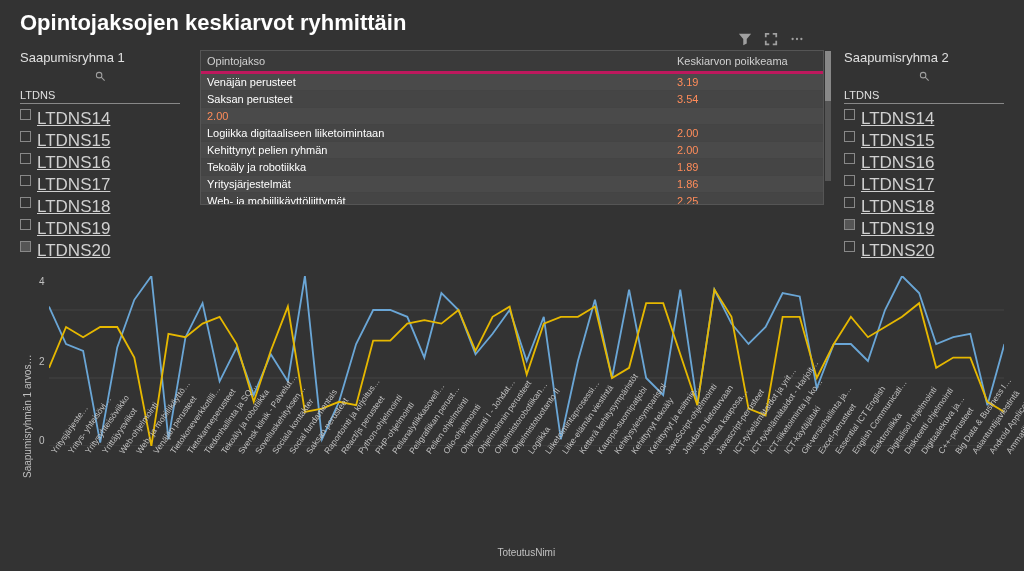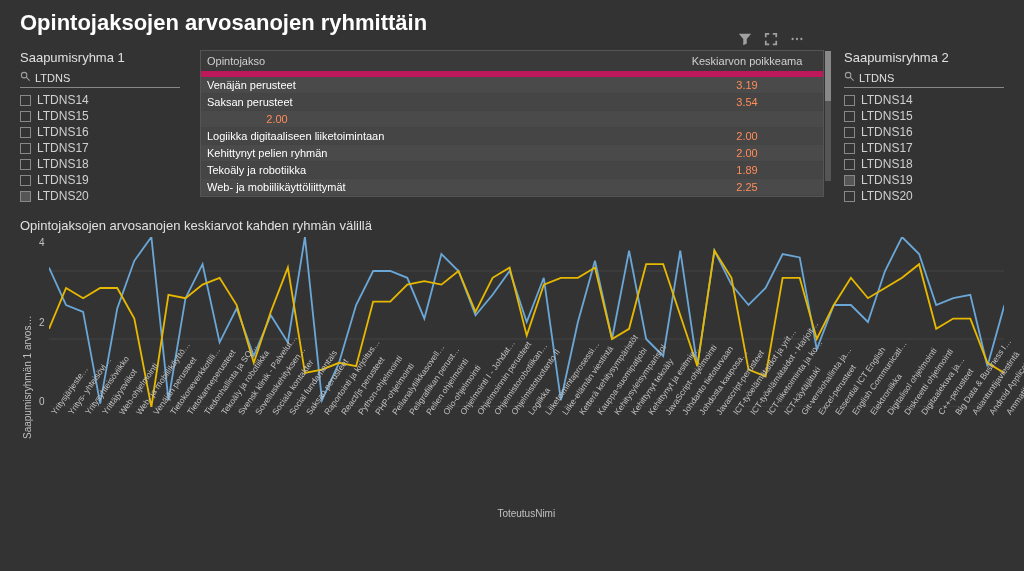--- a/index.html
+++ b/index.html
@@ -46,60 +46,61 @@
     font-size: 13px;
     margin-bottom: 4px;
     color: #e0e0e0;
   }
   .search-row {
     display: flex;
     align-items: center;
     border-bottom: 1px solid #888;
     padding: 2px 0;
     gap: 4px;
+    flex-direction: column;
   }
   .search-row svg { width: 11px; height: 11px; fill: #a0a0a0; flex-shrink:0; }
   .search-input {
     background: transparent;
     border: none;
     color: #e0e0e0;
     font-size: 11px;
     outline: none;
     width: 100%;
   }
   .check-list { margin-top: 4px; }
   .check-item {
     display: flex;
-    align-items: center;
     gap: 6px;
     padding: 1px 0;
-    font-size: 12px;
+    font-size: 17px;
     color: #d0d0d0;
     cursor: pointer;
+    text-decoration: underline;
   }
   .checkbox {
     width: 11px; height: 11px;
     border: 1px solid #888;
     background: transparent;
   }
   .checkbox.checked { background: #555; }
   .data-table {
     flex: 1;
     background: #3a3a3a;
     border: 1px solid #555;
     font-size: 11px;
   }
   .data-table-header {
     display: flex;
-    border-bottom: 6px solid #be185d;
+    border-bottom: 3px solid #be185d;
     padding: 4px 6px;
     color: #d0d0d0;
   }
   .col-name { flex: 1; }
-  .col-val { flex: 0 0 140px; text-align: center; }
+  .col-val { flex: 0 0 140px; text-align: left; }
   .data-table-body {
     max-height: 130px;
     overflow: hidden;
     position: relative;
   }
   .data-row {
     display: flex;
     padding: 2px 6px;
     border-bottom: 1px solid #444;
     background: #454545;
@@ -181,21 +182,21 @@
   }
   .scrollbar-thumb {
     background: #888;
     width: 100%;
     height: 50px;
   }
 </style>
 </head>
 <body>
 
-<div class="page-title">Opintojaksojen arvosanojen ryhmittäin</div>
+<div class="page-title">Opintojaksojen keskiarvot ryhmittäin</div>
 
 <div class="toolbar">
   <span><svg viewBox="0 0 16 16">
         <path d="M1 2h14l-5 6v5l-4 2v-7z"></path>
       </svg></span>
   <span><svg viewBox="0 0 16 16">
         <path d="M1 1h5v2H3v3H1zM10 1h5v5h-2V3h-3zM1 10h2v3h3v2H1zM13 10h2v5h-5v-2h3z"></path>
       </svg></span>
   <span><svg viewBox="0 0 16 16">
         <circle cx="3" cy="8" r="1.3"></circle>
@@ -271,20 +272,24 @@
           </div>
           <div class="data-row">
             <div class="col-name">Kehittynyt pelien ryhmän</div>
             <div class="col-val">2.00</div>
           </div>
           <div class="data-row">
             <div class="col-name">Tekoäly ja robotiikka</div>
             <div class="col-val">1.89</div>
           </div>
           <div class="data-row">
+            <div class="col-name">Yritysjärjestelmät</div>
+            <div class="col-val">1.86</div>
+          </div>
+          <div class="data-row">
             <div class="col-name">Web- ja mobiilikäyttöliittymät</div>
             <div class="col-val">2.25</div>
           </div>
         </div>
       <div class="scrollbar">
           <div class="scrollbar-thumb"></div>
         </div>
     </div>
 
     <div class="slicer">
@@ -323,21 +328,20 @@
           </div>
           <div class="check-item">
             <span class="checkbox"></span>
             <span>LTDNS20</span>
           </div>
         </div>
     </div>
   </div>
 
   <div class="chart-area">
-    <div class="chart-title">Opintojaksojen arvosanojen keskiarvot kahden ryhmän välillä</div>
     <div class="plot-wrap">
       <div class="y-axis-label">Saapumisryhmän 1 arvos…</div>
       <div class="y-ticks" id="y-ticks">
           <span>4</span>
           <span>2</span>
           <span>0</span>
         </div>
       <div class="plot">
         <svg class="lines" id="lines-svg" preserveAspectRatio="none" viewBox="0 0 940 170">
             <line x1="0" x2="940" y1="170" y2="170" stroke="#555" stroke-width="0.5"></line>

